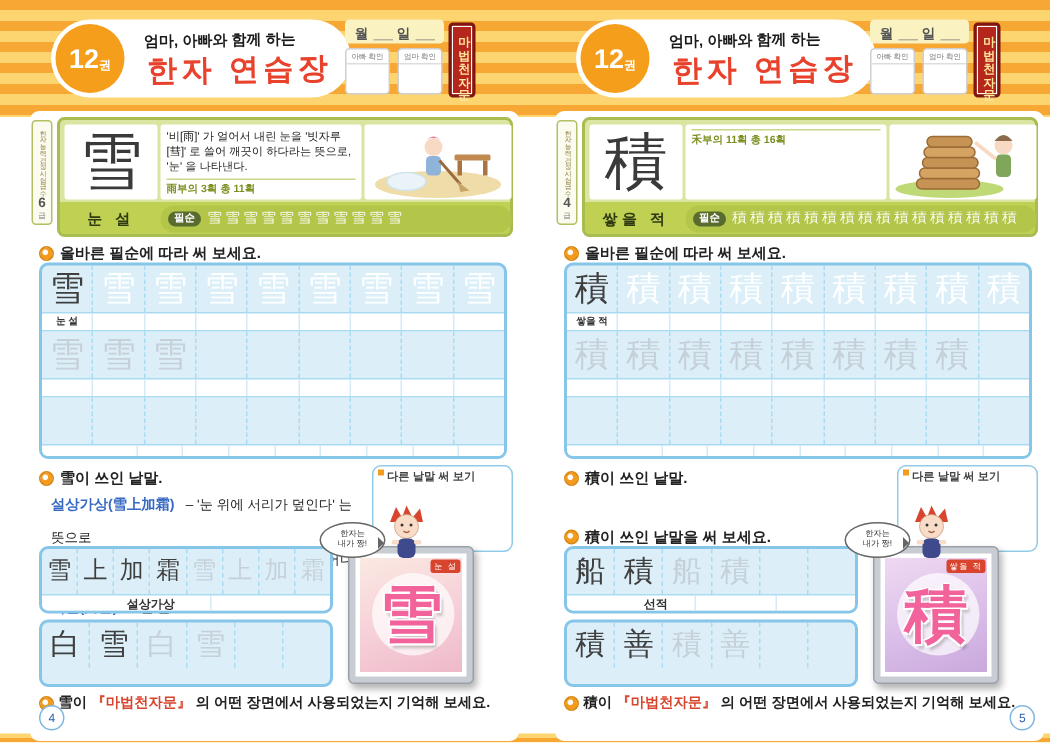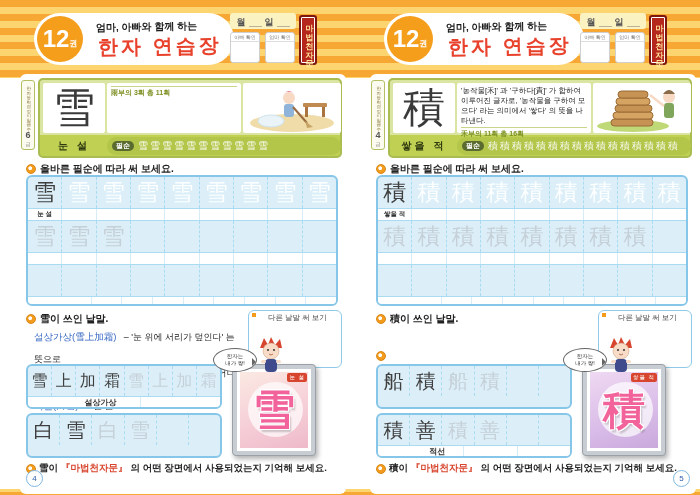--- a/index.html
+++ b/index.html
@@ -12,21 +12,21 @@
   #band-top{top:0;height:78px;}
   #band-bottom{top:489px;height:6px;background:repeating-linear-gradient(180deg,#FCD470 0 3px,#F7A733 3px 6px);}
 
   .half{position:absolute;top:0;left:0;width:350px;height:495px;}
   .half[data-page="1"]{left:350px;}
 
   
   .header-pill{position:absolute;left:34px;top:13px;width:200px;height:52px;background:#fff;border-radius:26px;}
   .vol-circle{position:absolute;left:3px;top:3px;width:46px;height:46px;border-radius:50%;
     background:#F59E1B;color:#fff;display:flex;align-items:center;justify-content:center;font-weight:bold;}
-  .vol-num{font-size:24px;}
+  .vol-num{font-size:18px;}
   .vol-unit{font-size:8px;margin-top:8px;}
   .hdr-subtitle{position:absolute;left:62px;top:7px;font-size:10px;font-weight:bold;color:#1a1a1a;
     white-space:nowrap;transform:rotate(-1deg);}
   .hdr-title{position:absolute;left:64px;top:20px;font-size:20px;font-weight:bold;color:#E8412C;
     letter-spacing:3px;white-space:nowrap;transform:rotate(-1deg);}
 
   .date-panel{position:absolute;left:230px;top:13px;width:66px;height:52px;}
   .date-bar{height:16px;background:#FBF2C2;border-radius:3px;display:flex;align-items:flex-end;
     justify-content:center;gap:3px;padding-bottom:2px;box-sizing:border-box;}
   .date-label{font-size:9px;color:#555;font-weight:bold;line-height:1;}
@@ -109,28 +109,28 @@
   .word-grid .g-labels{height:11px;}
   .word-grid .g-label{font-size:8px;}
   .wg1{left:6px;top:290px;}
   .wg2{left:6px;top:339px;}
   .grid-8 .g-row{font-size:16px;}
   .grid-6 .g-row{font-size:20px;}
 
   
   .word-defs{position:absolute;left:14px;top:250px;width:212px;}
   .wd{margin-bottom:2px;line-height:1.35;}
-  .term{color:#3A6BC4;font-weight:normal;font-size:9.5px;}
+  .term{color:#3A6BC4;font-weight:bold;font-size:9.5px;}
   .def{font-size:9px;color:#222;margin-left:3px;}
   .cont{font-size:9px;color:#222;margin-left:95px;}
   .cont:empty{display:none;}
 
   .other-box{position:absolute;left:228px;top:236px;width:94px;height:58px;border:1.5px solid #8FCBE8;
     border-radius:6px;background:#fff;box-sizing:border-box;padding:2px 3px;}
-  .ob-label{display:flex;gap:12px;font-size:7.5px;font-weight:normal;color:#444;white-space:nowrap;}
+  .ob-label{display:flex;gap:2px;font-size:7.5px;font-weight:bold;color:#444;white-space:nowrap;}
   .ob-dot{width:4px;height:4px;background:#F29B1D;flex:none;}
   .ob-space{height:40px;}
 
   
   .bubble{position:absolute;left:193px;top:274px;width:42px;height:22px;background:#fff;border:1px solid #666;
     border-radius:50%;display:flex;flex-direction:column;align-items:center;justify-content:center;
     font-size:5.5px;line-height:1.25;color:#333;z-index:3;}
   .bubble:after{content:"";position:absolute;right:-4px;top:9px;border:4px solid transparent;
     border-left-color:#666;}
   .mascot{position:absolute;left:236px;top:262px;width:30px;height:38px;z-index:2;}
@@ -195,20 +195,21 @@
 
       <div class="level-strip">
         <span class="level-title">한자능력검정시험급수</span>
         <span class="level-num">6</span>
         <span class="level-unit">급</span>
       </div>
 
       <div class="info-box">
         <div class="char-box">雪</div>
         <div class="desc-box">
+          <p class="desc-text">'비[雨]' 가 얼어서 내린 눈을 '빗자루[彗]' 로 쓸어 깨끗이 하다라는 뜻으로, '눈' 을 나타낸다.</p>
           <div class="radical-info">雨부의 3획 총 11획</div>
         </div>
         <div class="illus-box">
           <svg class="illus-a" width="98" height="50" viewBox="0 0 98 50">
             <ellipse cx="49" cy="40" rx="42" ry="9" fill="#F0DCA8"></ellipse>
             <ellipse cx="28" cy="38" rx="13" ry="6" fill="#EAF4F8" stroke="#CFE4EE" stroke-width="1"></ellipse>
             <rect x="60" y="20" width="24" height="4" rx="1" fill="#C08A50"></rect>
             <rect x="62" y="24" width="3" height="10" fill="#A9743F"></rect>
             <rect x="79" y="24" width="3" height="10" fill="#A9743F"></rect>
             <circle cx="46" cy="15" r="6" fill="#F7D9C4"></circle>
@@ -438,21 +439,20 @@
 
       <div class="level-strip">
         <span class="level-title">한자능력검정시험급수</span>
         <span class="level-num">4</span>
         <span class="level-unit">급</span>
       </div>
 
       <div class="info-box">
         <div class="char-box">積</div>
         <div class="desc-box">
-          <p class="desc-text">'농작물[禾]' 과 '구하다[責]' 가 합하여 이루어진 글자로, '농작물을 구하여 모으다' 라는 의미에서 '쌓다' 의 뜻을 나타낸다.</p>
           <div class="radical-info">禾부의 11획 총 16획</div>
         </div>
         <div class="illus-box">
           
           <svg class="illus-b" width="98" height="50" viewBox="0 0 98 50">
             <ellipse cx="40" cy="43" rx="36" ry="6" fill="#BFD977"></ellipse>
             <rect x="18" y="36" width="42" height="7" rx="3.5" fill="#C69355" stroke="#9A6B35" stroke-width="1"></rect>
             <rect x="20" y="29" width="40" height="7" rx="3.5" fill="#D6A462" stroke="#9A6B35" stroke-width="1"></rect>
             <rect x="22" y="22" width="37" height="7" rx="3.5" fill="#C69355" stroke="#9A6B35" stroke-width="1"></rect>
             <rect x="23" y="15" width="34" height="7" rx="3.5" fill="#D6A462" stroke="#9A6B35" stroke-width="1"></rect>
@@ -572,20 +572,21 @@
       <div class="other-box">
         <div class="ob-label">
           <span class="ob-dot"></span>
           <span>다른 낱말 써 보기</span>
         </div>
         <div class="ob-space"></div>
       </div>
 
       <div class="line write-title">
         <span class="bullet"></span>
+        <span>積이 쓰인 낱말을 써 보세요.</span>
       </div>
 
       <div class="bubble">
         <span>한자는</span>
         <span>내가 짱!</span>
       </div>
 
       <div class="mascot">
         <svg width="30" height="38" viewBox="0 0 30 38">
           <polygon points="4,12 8,2 12,9 15,1 19,9 24,3 26,12" fill="#D8452E"></polygon>
@@ -601,34 +602,34 @@
 
       <div class="grid word-grid wg1 grid-6">
         <div class="g-row">
           <div class="g-cell tone-dark">船</div>
           <div class="g-cell tone-dark">積</div>
           <div class="g-cell tone-gray">船</div>
           <div class="g-cell tone-gray">積</div>
           <div class="g-cell tone-none"></div>
           <div class="g-cell tone-none"></div>
         </div>
+        <div class="g-labels">
+          <div class="g-label" style="flex: 2 1 0px;">선적</div>
+          <div class="g-label" style="flex: 2 1 0px;"></div>
+          <div class="g-label" style="flex: 2 1 0px;"></div>
+        </div>
       </div>
       <div class="grid word-grid wg2 grid-6">
         <div class="g-row">
           <div class="g-cell tone-dark">積</div>
           <div class="g-cell tone-dark">善</div>
           <div class="g-cell tone-gray">積</div>
           <div class="g-cell tone-gray">善</div>
           <div class="g-cell tone-none"></div>
           <div class="g-cell tone-none"></div>
-        </div>
-        <div class="g-labels">
-          <div class="g-label" style="flex: 2 1 0px;">적선</div>
-          <div class="g-label" style="flex: 2 1 0px;"></div>
-          <div class="g-label" style="flex: 2 1 0px;"></div>
         </div>
       </div>
 
       <div class="comic-panel">
         <div class="panel-inner">
           <div class="panel-art">
             <span class="panel-char">積</span>
             <span class="panel-tag">쌓을 적</span>
           </div>
         </div>

